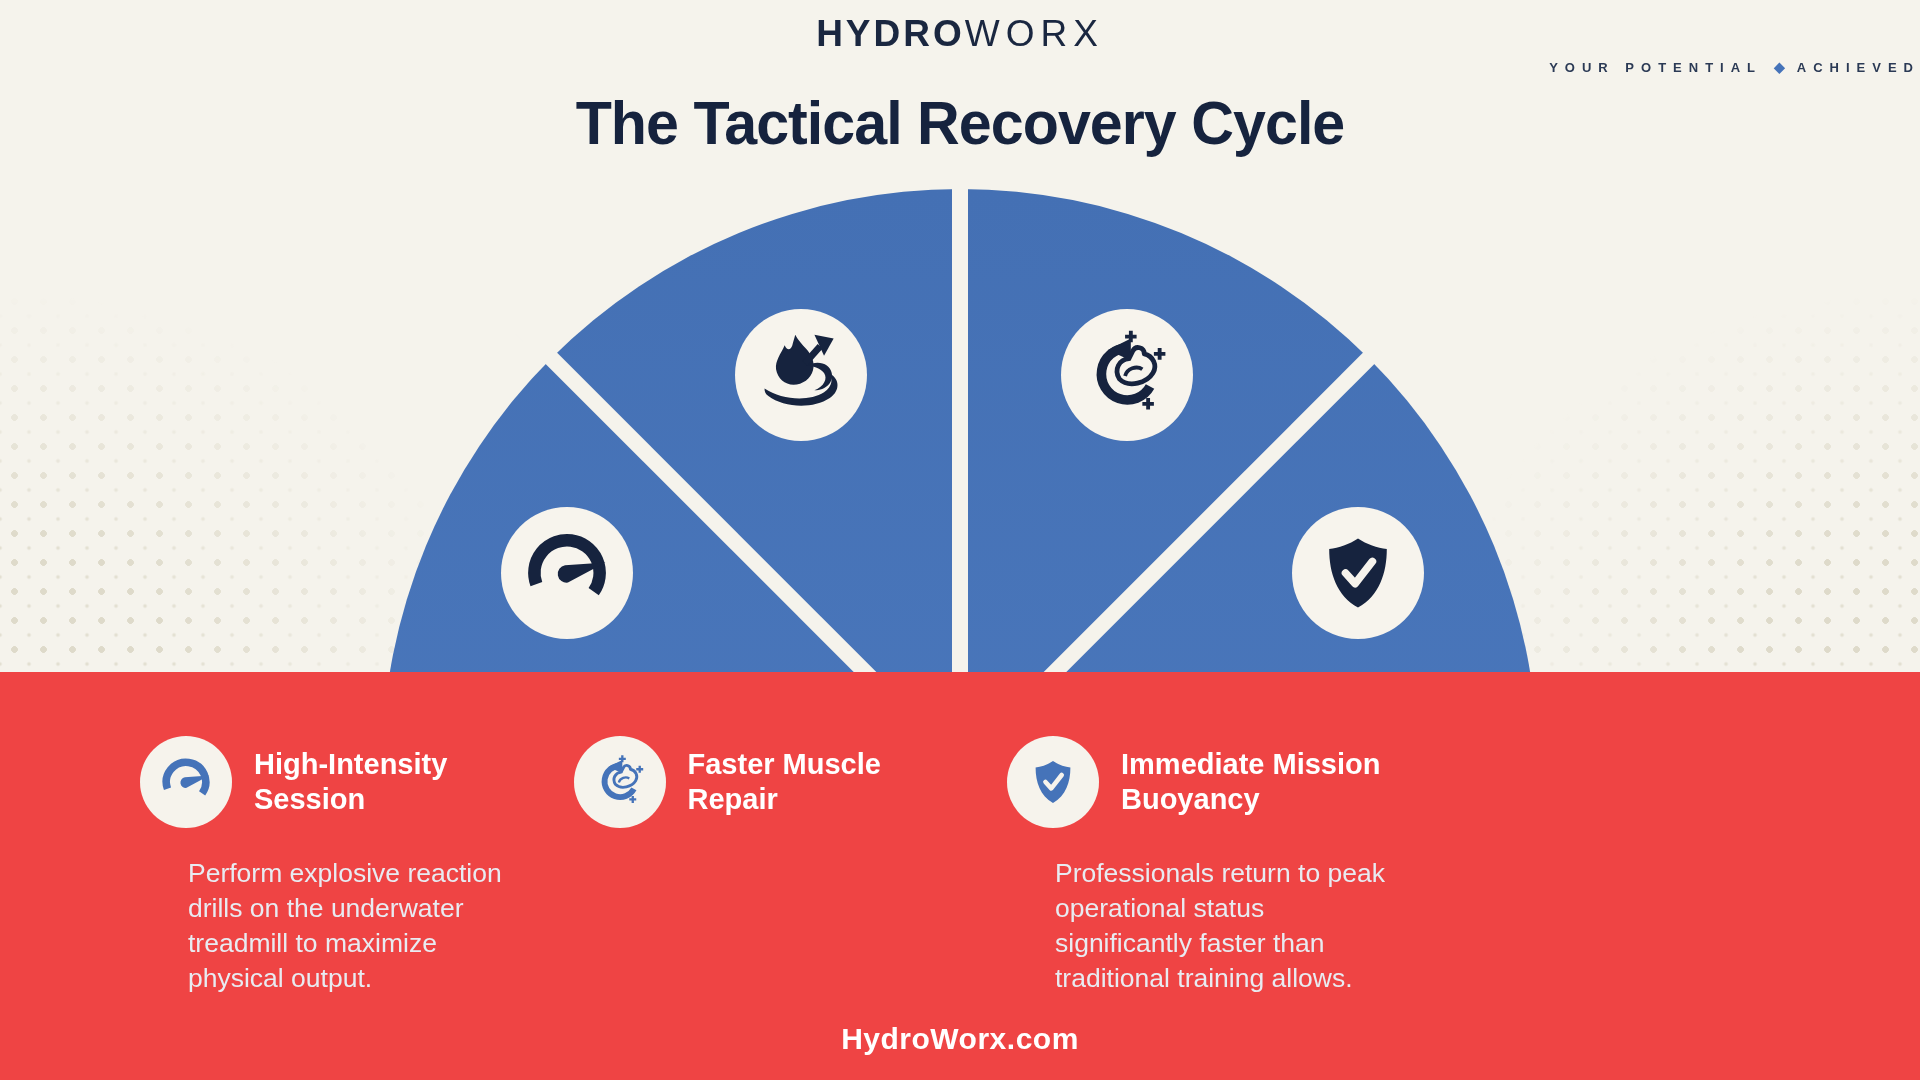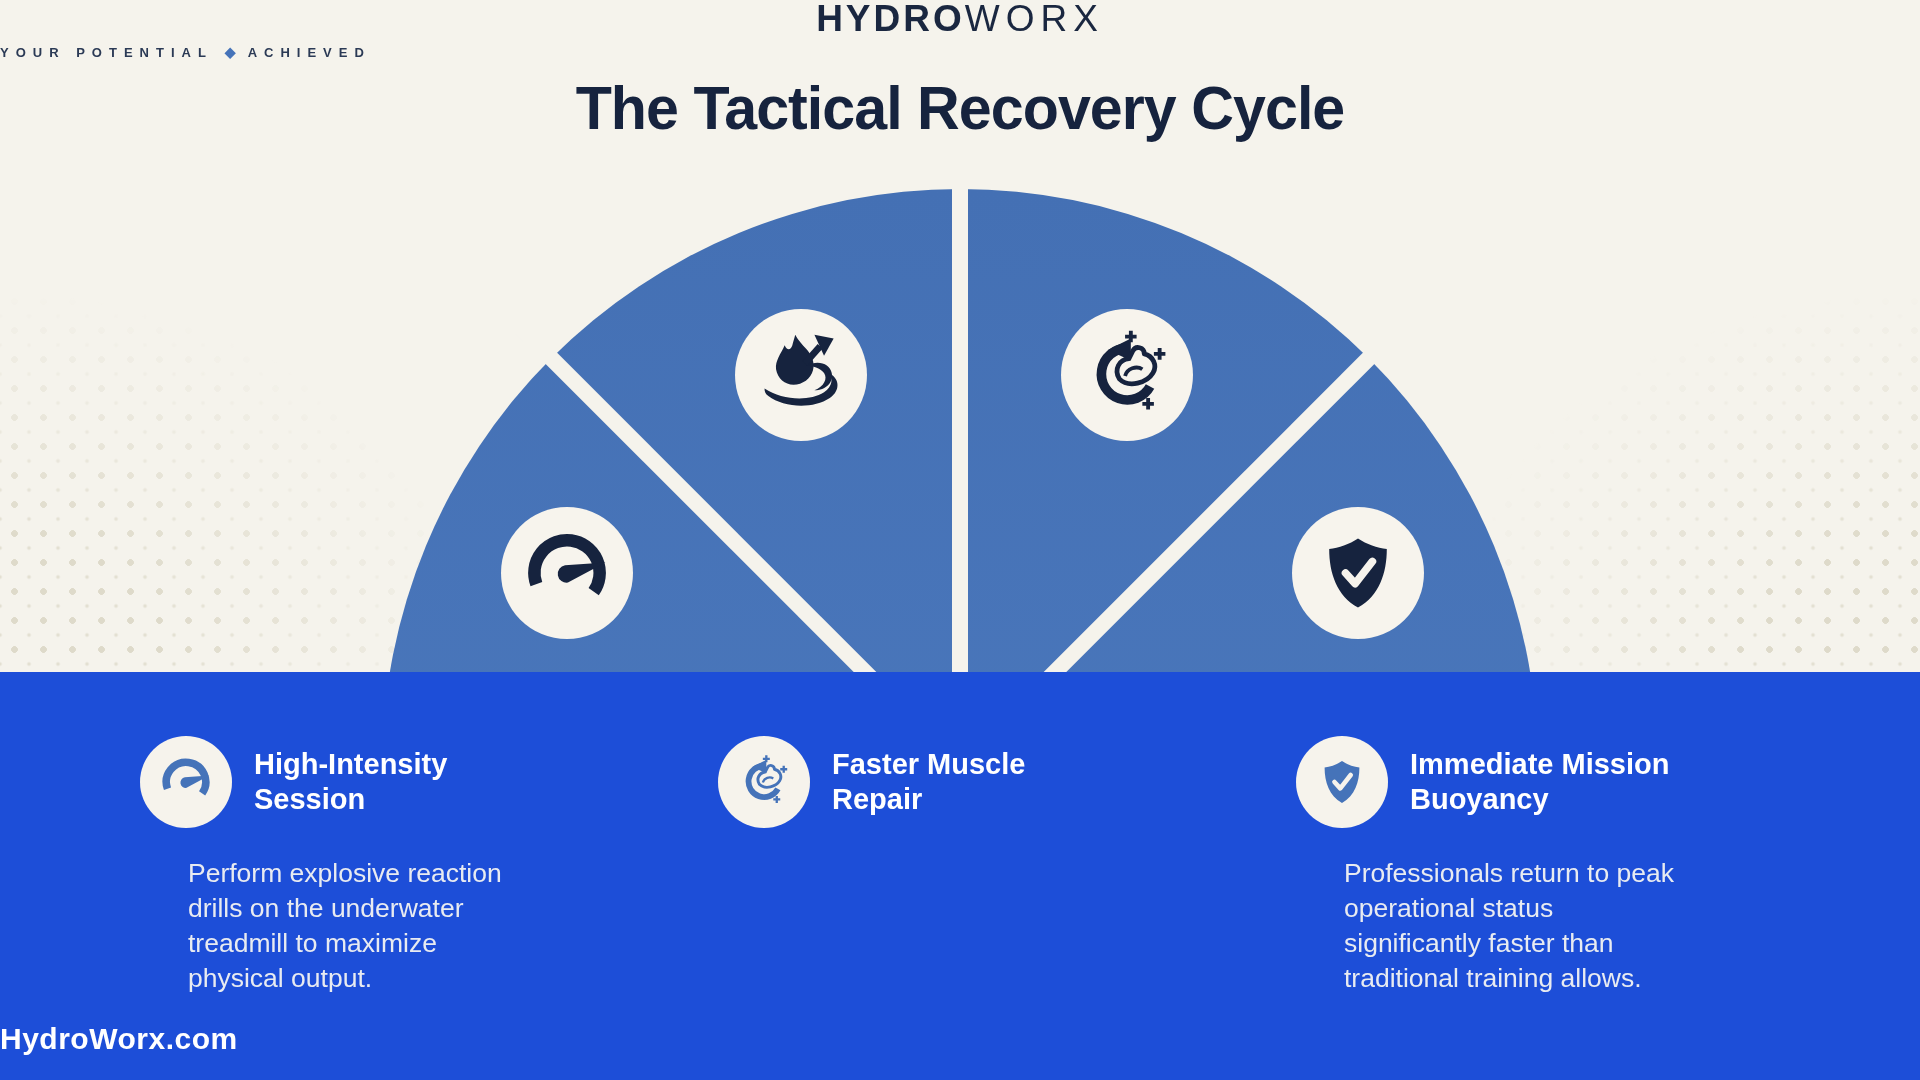--- a/index.html
+++ b/index.html
@@ -22,62 +22,62 @@
     left:0; top:200; top:200px; width:600px; height:472px;
     -webkit-mask-image:radial-gradient(ellipse 115% 115% at 0% 100%, #000 25%, transparent 70%);
     mask-image:radial-gradient(ellipse 115% 115% at 0% 100%, #000 25%, transparent 70%);
   }
   .dots-right{
     right:0; top:200px; width:600px; height:472px;
     -webkit-mask-image:radial-gradient(ellipse 115% 115% at 100% 100%, #000 25%, transparent 70%);
     mask-image:radial-gradient(ellipse 115% 115% at 100% 100%, #000 25%, transparent 70%);
   }
   
-  .header{ position:relative; z-index:3; text-align:center; }
+  .header{ position:relative; z-index:3; text-align:center; padding-top:15px; }
   .logo-line1{
     font-size:37px; line-height:1; color:#1A2740; letter-spacing:2px;
     display:inline-block;
   }
   .logo-bold{ font-weight:900; letter-spacing:3px; }
   .logo-light{ font-weight:400; letter-spacing:6px; }
   .logo-tagline{
     margin-top:7px; font-size:13px; font-weight:700; letter-spacing:7px;
-    color:#2B3A55; display:flex; align-items:center; justify-content:flex-start; gap:12px;
+    color:#2B3A55; display:flex; align-items:center; justify-content:flex-end; gap:12px;
   }
   .diamond{ color:#4573B9; font-size:14px; letter-spacing:0; }
   .page-title{
     margin-top:13px; font-size:61px; font-weight:800; color:#16233E;
     letter-spacing:-1px; transform:scaleX(.97); transform-origin:center;
   }
   
   .wheel{ position:absolute; left:0; top:0; z-index:2; display:block; }
   
   .panel{
     position:absolute; left:0; top:672px; width:1920px; height:408px;
-    background:#1d4ed8; z-index:4;
-    display:grid; grid-template-columns:repeat(3,1fr);
+    background:#ef4444; z-index:4;
+    display:grid; grid-template-columns:repeat(4,1fr);
     column-gap:46px; padding:64px 92px 0 140px;
   }
   .card{ position:relative; }
   .card-head{ display:flex; align-items:center; gap:22px; }
   .badge{
     width:92px; height:92px; border-radius:50%; background:#F6F3EC;
     display:flex; align-items:center; justify-content:center; flex:0 0 auto;
   }
   .badge svg{ width:58px; height:58px; color:#4573B9; }
   .card-title{
     color:#FFFFFF; font-size:29px; font-weight:700; line-height:1.22;
     max-width:262px;
   }
   .card-desc{
     margin:28px 0 0 48px; max-width:338px;
     color:#E8EBF1; font-size:26.5px; line-height:1.32; font-weight:400;
   }
   .site{
-    position:absolute; left:0; bottom:24px; width:100%; text-align:left;
+    position:absolute; left:0; bottom:24px; width:100%; text-align:center;
     color:#FFFFFF; font-size:30px; font-weight:700; letter-spacing:.5px;
   }
   .defs{ position:absolute; width:0; height:0; overflow:hidden; }
 </style>
 </head>
 <body>
 
 <svg class="defs" aria-hidden="true">
   <defs>
     <linearGradient id="blueGrad" x1="0" y1="0" x2="0" y2="1">

